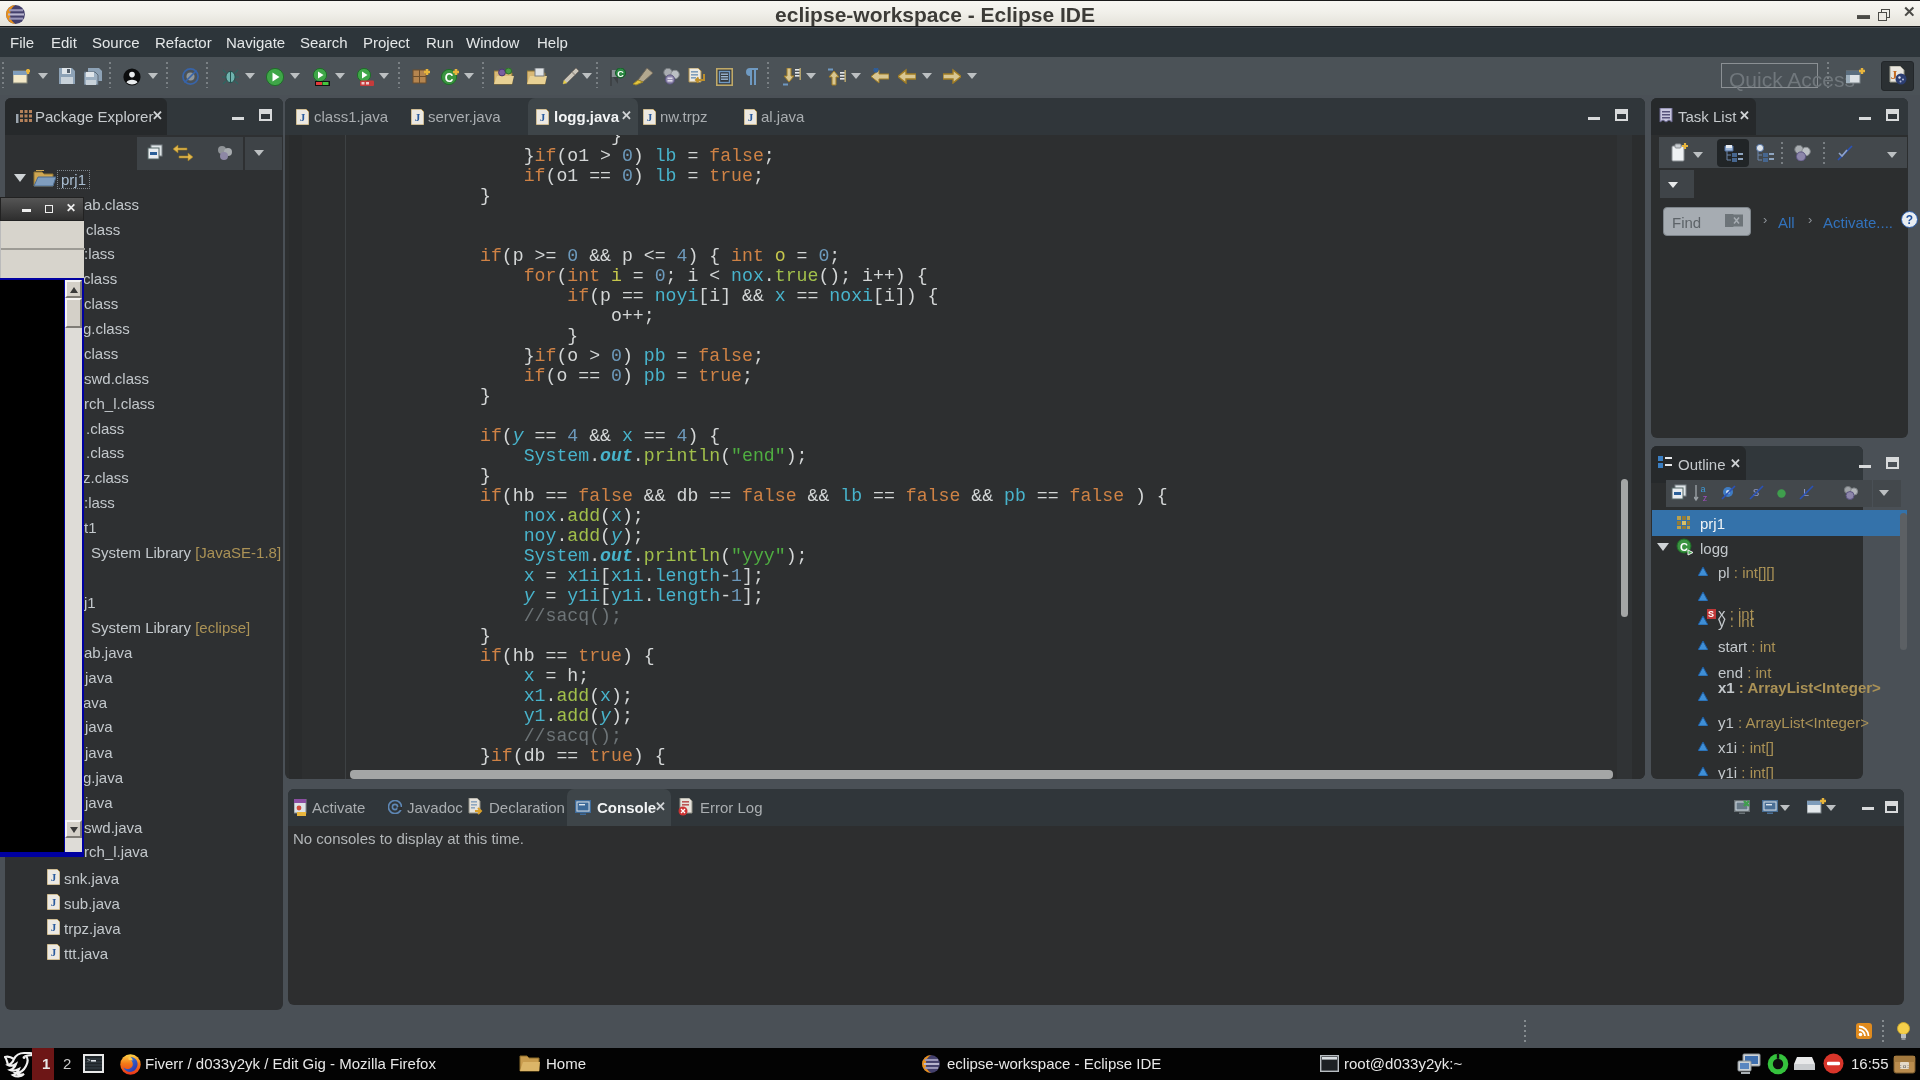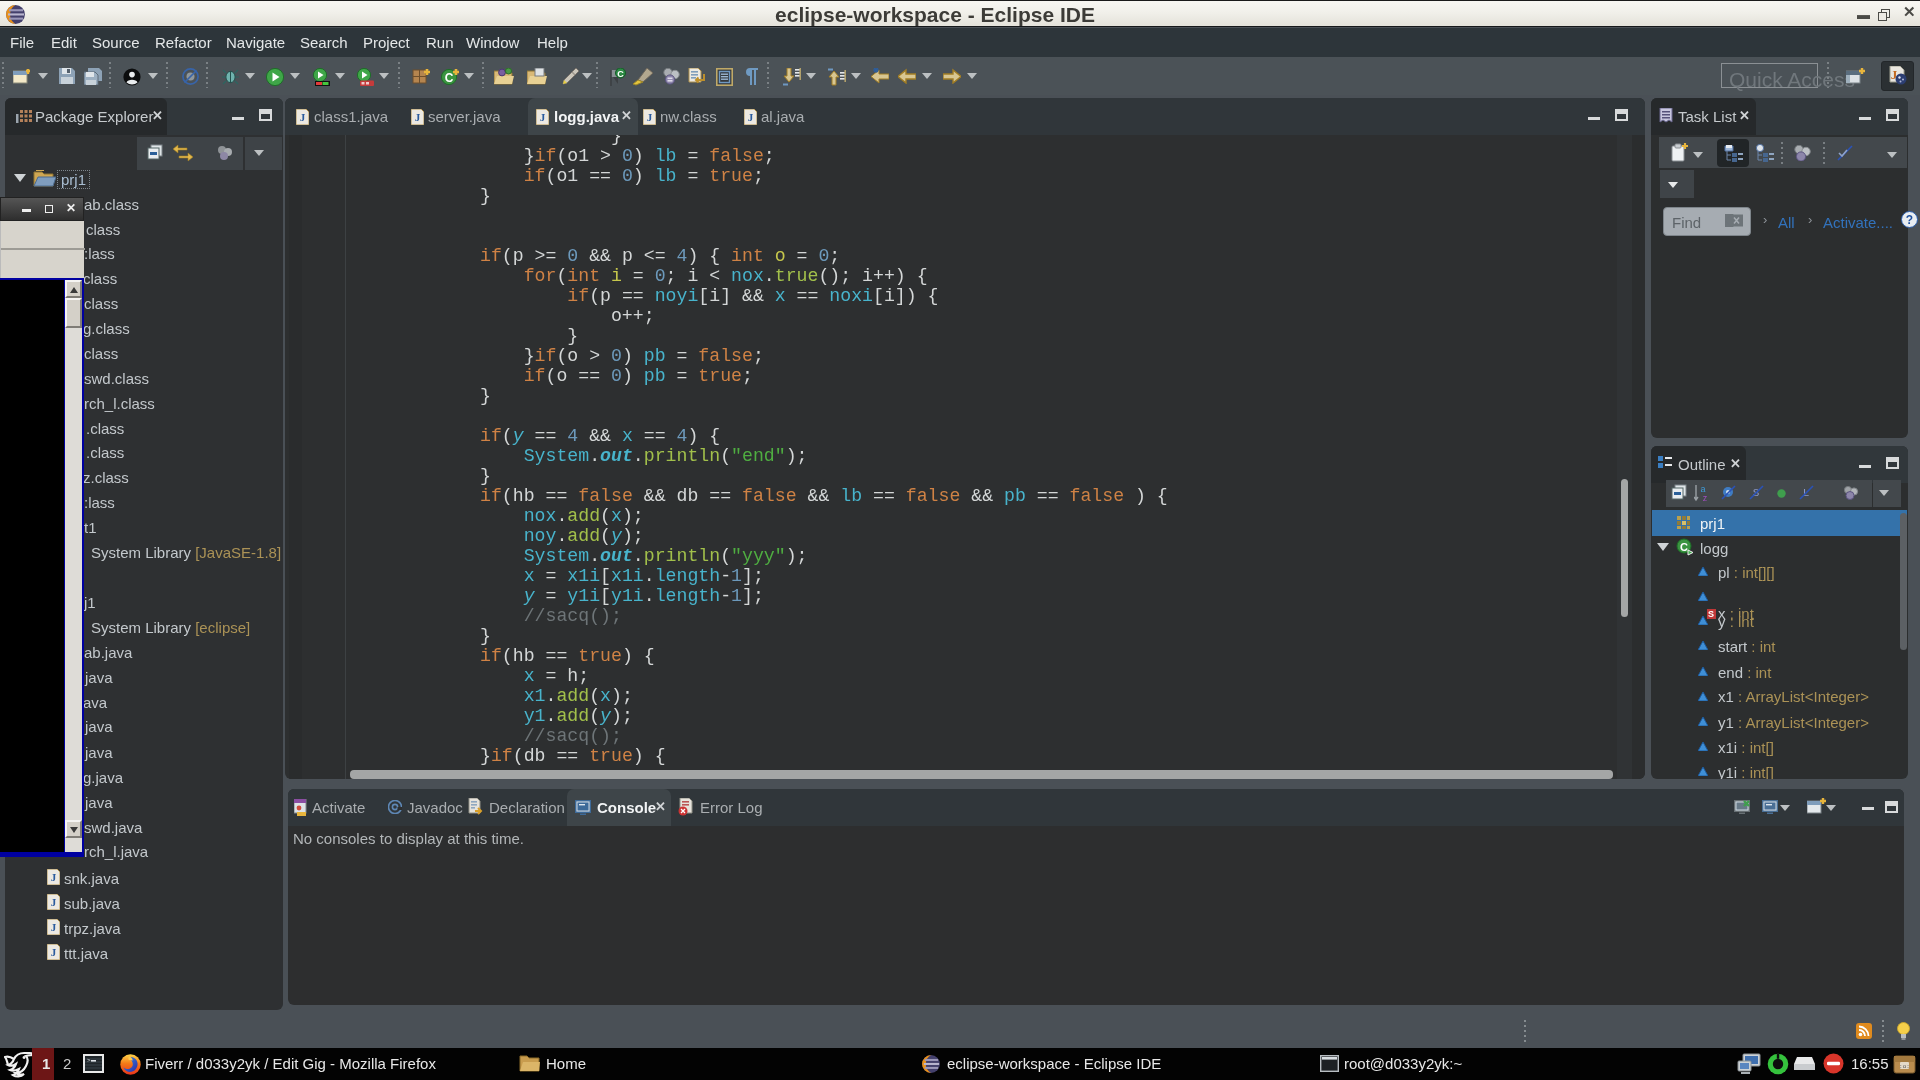--- a/index.html
+++ b/index.html
@@ -410,21 +410,21 @@
     <svg class="abs" style="left:251px;top:11px;" width="13" height="16" viewBox="0 0 13 16">
         <path d="M0 0 H10 L13 3 V16 H0 Z" fill="#ece9e2" stroke="#b0914d"></path>
         <text x="6.5" y="12" text-anchor="middle" font-size="11" font-weight="bold" fill="#2a5b9e" font-family="Liberation Serif">J</text>
       </svg>
     <span class="abs etab-label" style="left:269px;top:10px;color:#f2f4f5;font-weight:bold;">logg.java</span>
     <span class="abs xbtn" style="left:336px;top:10px;">✕</span>
     <svg class="abs" style="left:358px;top:11px;" width="13" height="16" viewBox="0 0 13 16">
         <path d="M0 0 H10 L13 3 V16 H0 Z" fill="#ece9e2" stroke="#b0914d"></path>
         <text x="6.5" y="12" text-anchor="middle" font-size="11" font-weight="bold" fill="#2a5b9e" font-family="Liberation Serif">J</text>
       </svg>
-    <span class="abs etab-label" style="left:375px;top:10px;">nw.class</span>
+    <span class="abs etab-label" style="left:375px;top:10px;">nw.trpz</span>
     <svg class="abs" style="left:459px;top:11px;" width="13" height="16" viewBox="0 0 13 16">
         <path d="M0 0 H10 L13 3 V16 H0 Z" fill="#ece9e2" stroke="#b0914d"></path>
         <text x="6.5" y="12" text-anchor="middle" font-size="11" font-weight="bold" fill="#2a5b9e" font-family="Liberation Serif">J</text>
       </svg>
     <span class="abs etab-label" style="left:476px;top:10px;">al.java</span>
   </div>
   <div class="min-btn" style="left:1303px;top:17px;"></div>
   <div class="max-btn" style="left:1330px;top:11px;"></div>
 
   <div class="abs" style="left:0;top:37px;width:1360px;height:644px;overflow:hidden;border-radius:0 0 6px 6px;">
@@ -538,21 +538,21 @@
   <span class="abs" style="left:112px;top:114px;color:#8e9499;font-size:13px;">›</span>
   <span class="abs" style="left:127px;top:116px;font-size:15px;color:#3272bc;">All</span>
   <span class="abs" style="left:157px;top:114px;color:#8e9499;font-size:13px;">›</span>
   <span class="abs" style="left:172px;top:116px;font-size:15px;color:#3272bc;">Activate....</span>
   <svg class="abs" style="left:250px;top:113px;" width="17" height="17" viewBox="0 0 17 17">
     <circle cx="8.5" cy="8.5" r="8" fill="#e9edf1" stroke="#2a5caa"></circle>
     <text x="8.5" y="13" text-anchor="middle" font-size="12" font-weight="bold" fill="#1d4f9e" font-family="Liberation Sans">?</text>
   </svg>
 </div>
 
-<div class="panel" style="left:1651px;top:446px;width:257px;height:333px;background:#2c2e2f;padding-left:44px;">
+<div class="panel" style="left:1651px;top:446px;width:212px;height:333px;background:#2c2e2f;padding-left:44px;">
   <div class="phead"></div>
   <div class="vtab" style="left:0;width:95px;"></div>
   <svg class="abs" style="left:7px;top:10px;" width="15" height="15" viewBox="0 0 15 15">
     <rect x="0" y="0" width="5" height="5" fill="#3a7ec2"></rect>
       <rect x="0" y="7" width="5" height="5" fill="#3a7ec2"></rect>
     <rect x="7" y="1" width="7" height="2" fill="#e8eaec"></rect>
       <rect x="7" y="8" width="7" height="2" fill="#e8eaec"></rect>
   </svg>
   <span class="abs etab-label" style="left:27px;top:10px;color:#c6cacd;">Outline</span>
   <span class="abs xbtn" style="left:79px;top:10px;">✕</span>
@@ -633,21 +633,21 @@
         <path d="M5 0 L10 9 L0 9 Z" fill="#3f8fd6" stroke="#1d5a9e"></path>
       </svg>
     <span class="trow" style="left:67px;top:192px;">start<span class="tan"> : int</span></span>
     <svg class="abs" style="left:47px;top:221px;" width="10" height="9" viewBox="0 0 10 9">
         <path d="M5 0 L10 9 L0 9 Z" fill="#3f8fd6" stroke="#1d5a9e"></path>
       </svg>
     <span class="trow" style="left:67px;top:218px;">end<span class="tan"> : int</span></span>
     <svg class="abs" style="left:47px;top:246px;" width="10" height="9" viewBox="0 0 10 9">
         <path d="M5 0 L10 9 L0 9 Z" fill="#3f8fd6" stroke="#1d5a9e"></path>
       </svg>
-    <span class="trow" style="left:67px;top:242px;">x1<span class="tan"> : ArrayList&lt;Integer&gt;</span></span>
+    <span class="trow" style="left:67px;top:233px;font-weight:bold;">x1<span class="tan"> : ArrayList&lt;Integer&gt;</span></span>
     <svg class="abs" style="left:47px;top:271px;" width="10" height="9" viewBox="0 0 10 9">
         <path d="M5 0 L10 9 L0 9 Z" fill="#3f8fd6" stroke="#1d5a9e"></path>
       </svg>
     <span class="trow" style="left:67px;top:268px;">y1<span class="tan"> : ArrayList&lt;Integer&gt;</span></span>
     <svg class="abs" style="left:47px;top:296px;" width="10" height="9" viewBox="0 0 10 9">
         <path d="M5 0 L10 9 L0 9 Z" fill="#3f8fd6" stroke="#1d5a9e"></path>
       </svg>
     <span class="trow" style="left:67px;top:293px;">x1i<span class="tan"> : int[]</span></span>
     <svg class="abs" style="left:47px;top:321px;" width="10" height="9" viewBox="0 0 10 9">
         <path d="M5 0 L10 9 L0 9 Z" fill="#3f8fd6" stroke="#1d5a9e"></path>

